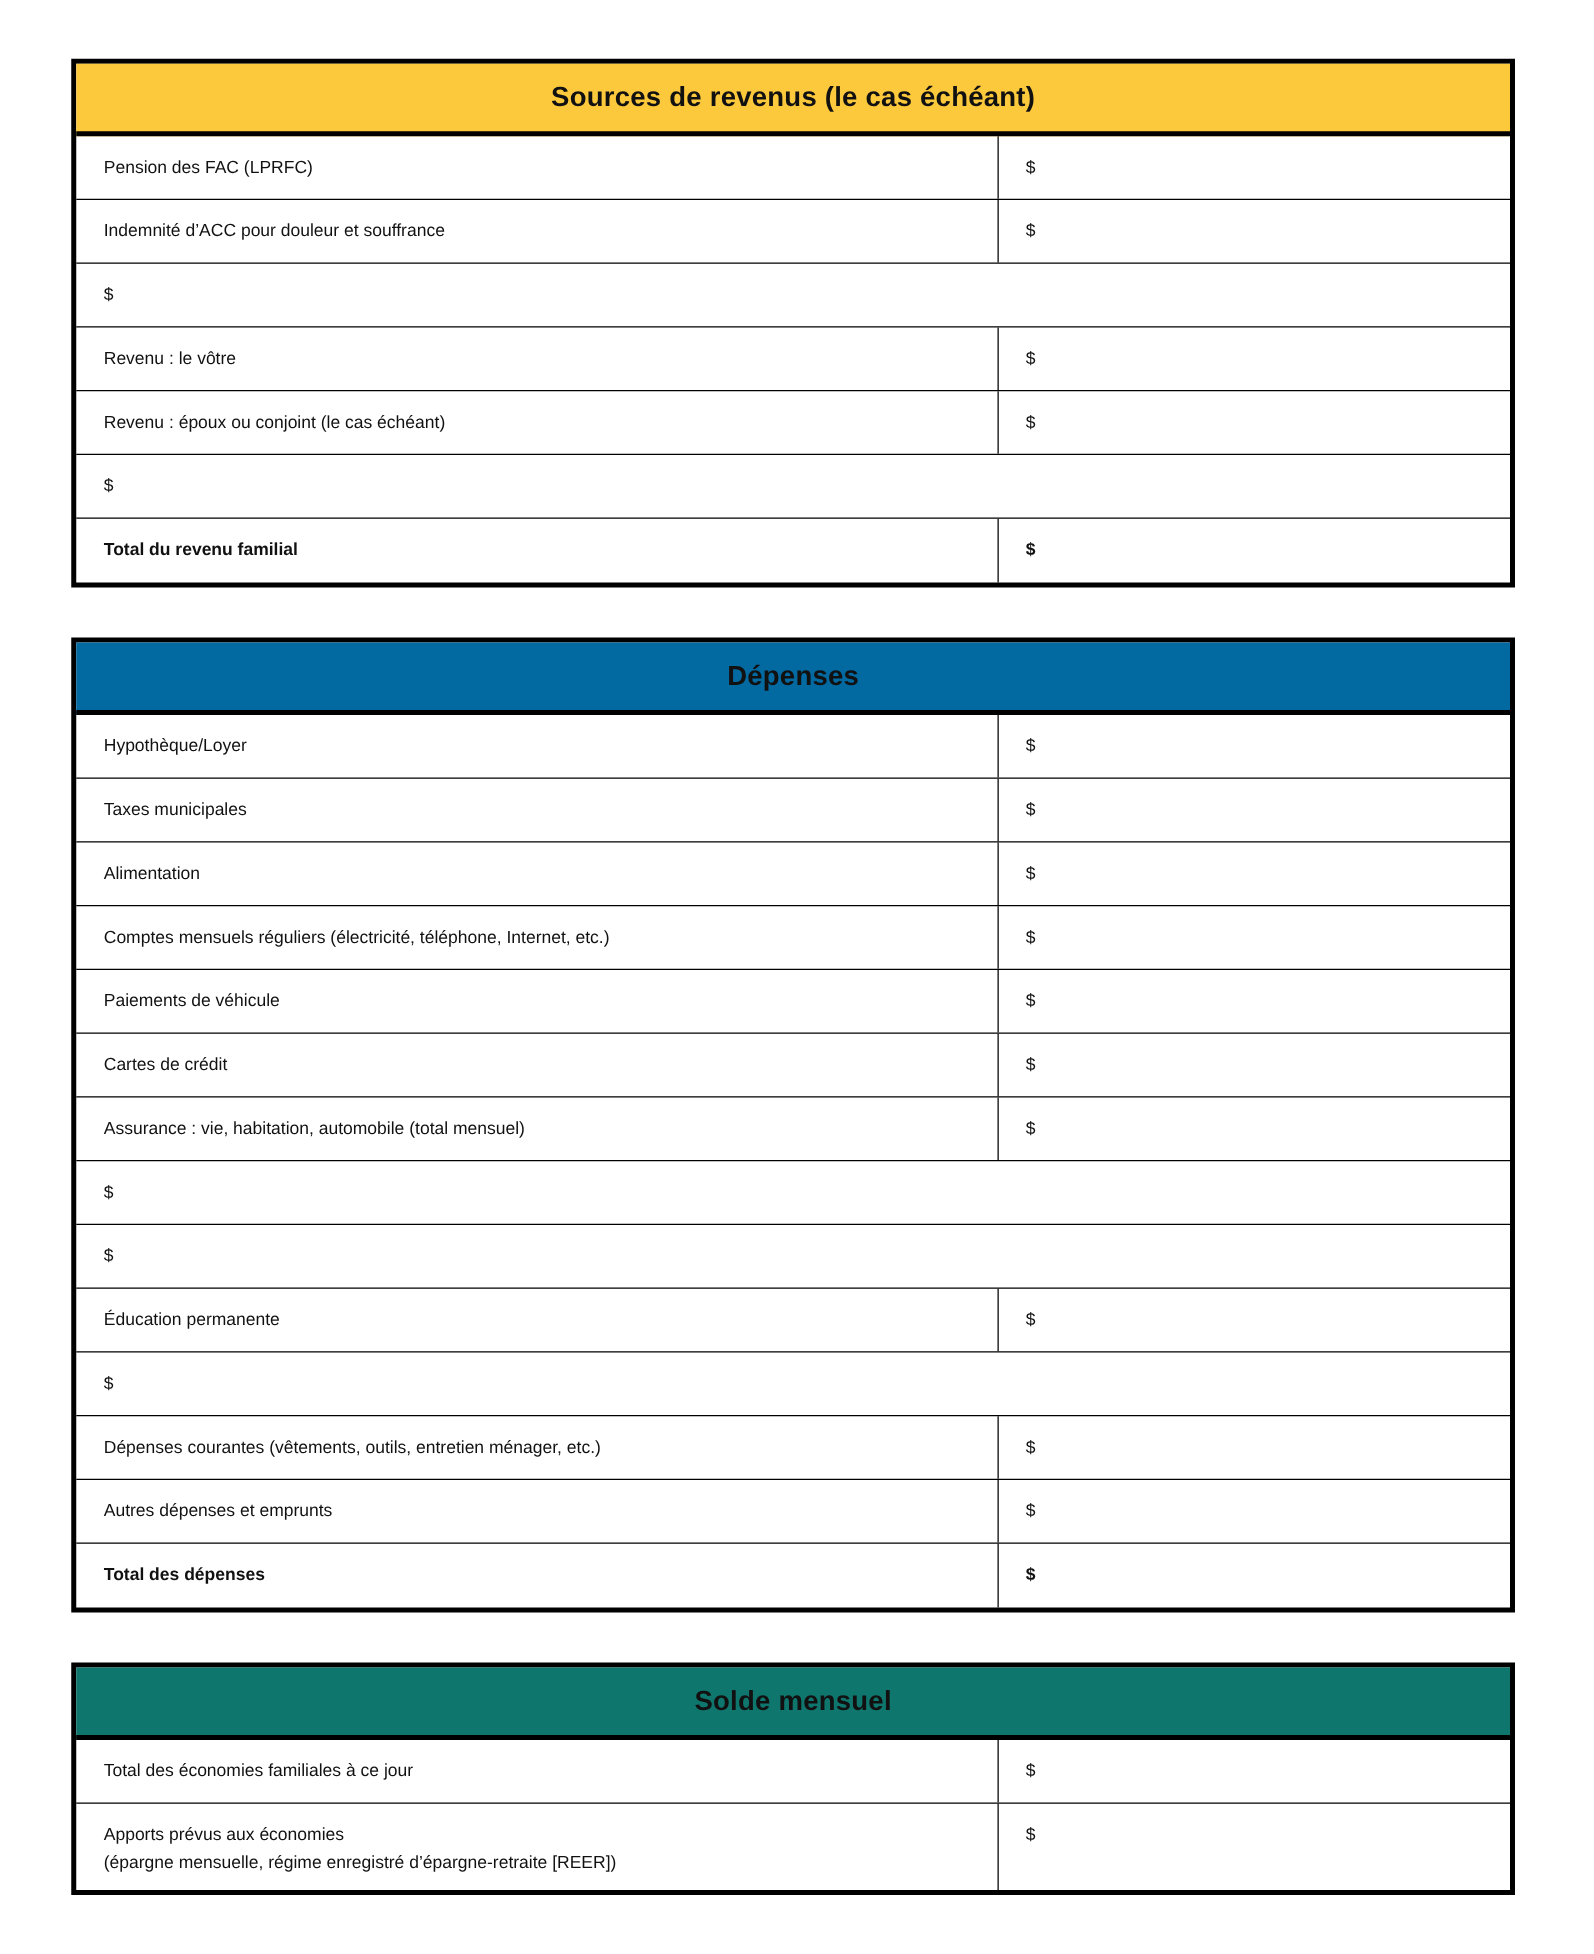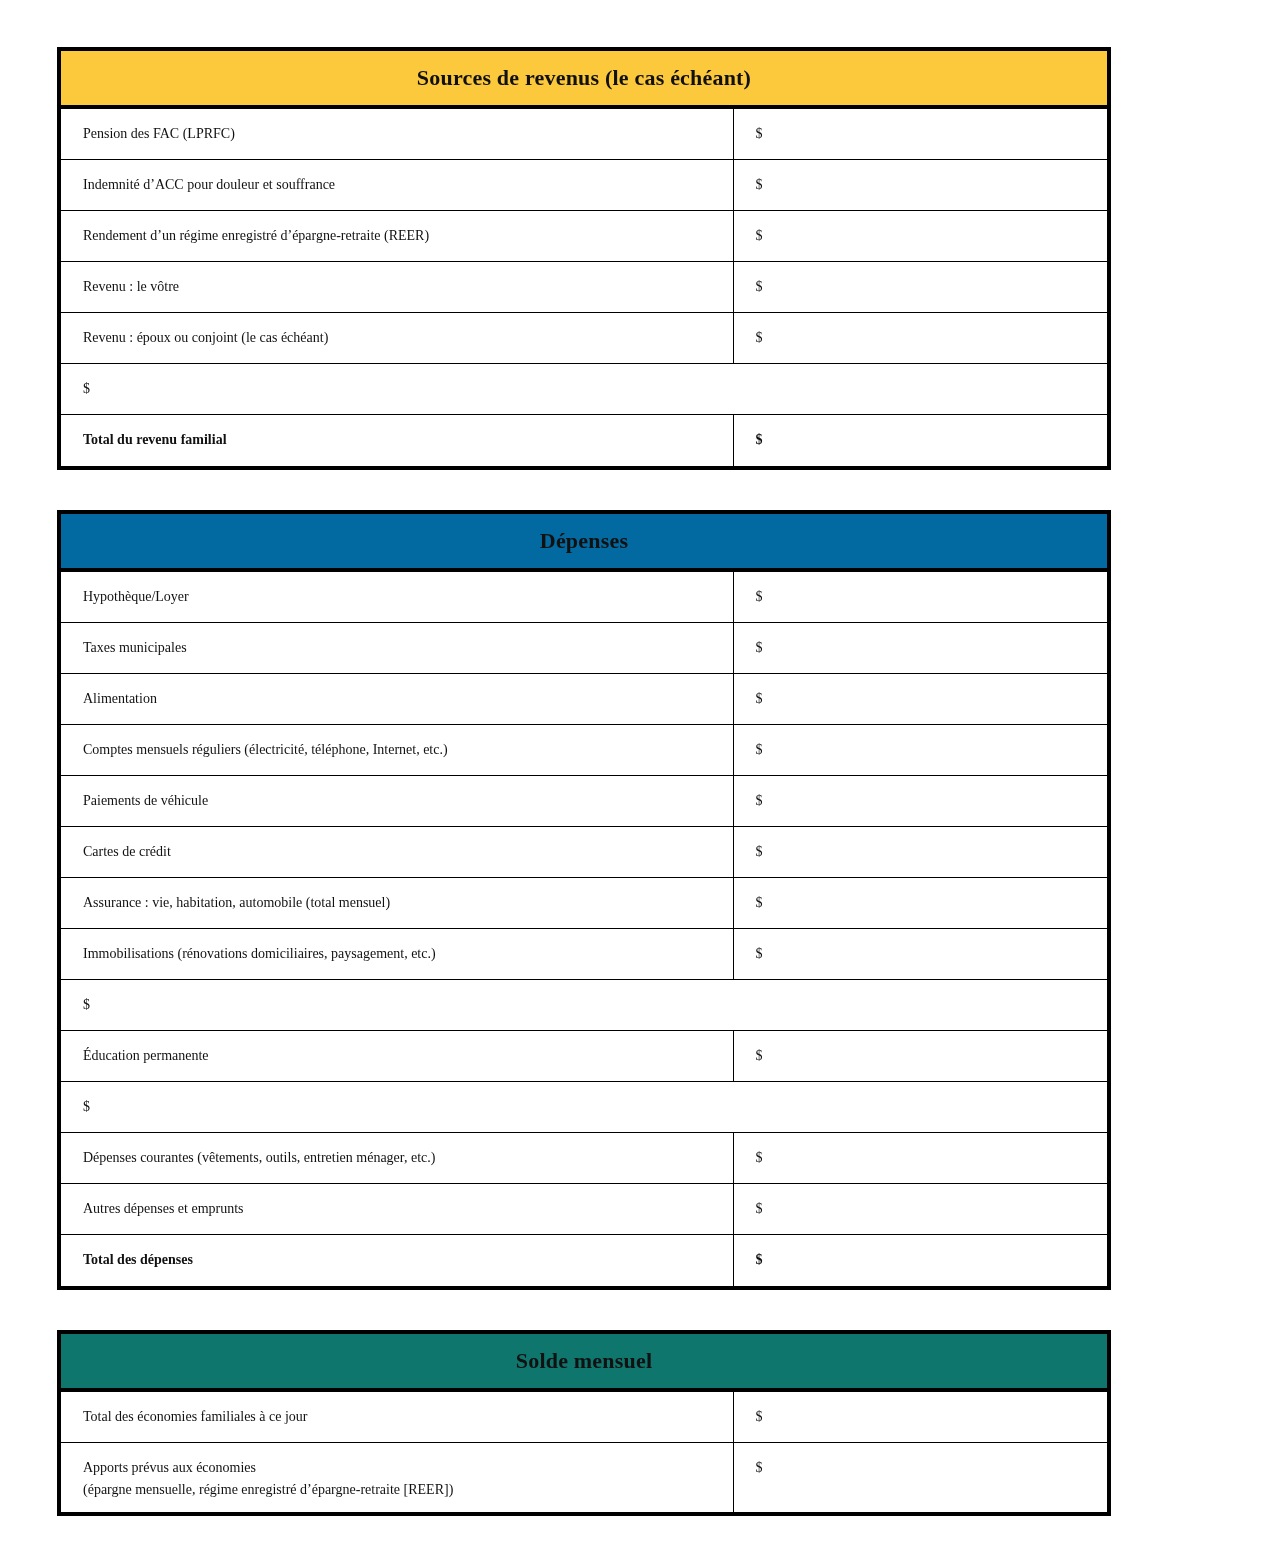--- a/index.html
+++ b/index.html
@@ -7,25 +7,24 @@
   body {
     width: 1275px;
     min-height: 1563px;
     font-family: "Liberation Sans", "DejaVu Sans", sans-serif;
     color: #111111;
   }
   .page {
     padding: 47px 0 40px 57px;
   }
   .budget-table {
-    width: 1054px;
+    width: 1155px;
     border: 4px solid #000000;
     background: #ffffff;
     margin-bottom: 40px;
-    font-family: Liberation Serif, serif;
   }
   .budget-table:last-child { margin-bottom: 0; }
   .table-header {
     height: 58px;
     border-bottom: 4px solid #000000;
     display: flex;
     align-items: center;
     justify-content: center;
     font-size: 22px;
     font-weight: bold;
@@ -70,21 +69,20 @@
   </div>
 
   <div class="row">
     <div class="cell label">Indemnité d’ACC pour douleur et souffrance</div>
     <div class="cell amount">
       <span class="dollar">$</span>
     </div>
   </div>
 
   <div class="row">
-    <div class="cell label">Rendement d’un régime enregistré d’épargne-retraite (REER)</div>
     <div class="cell amount">
       <span class="dollar">$</span>
     </div>
   </div>
 
   <div class="row">
     <div class="cell label">Revenu : le vôtre</div>
     <div class="cell amount">
       <span class="dollar">$</span>
     </div>
@@ -158,21 +156,20 @@
   </div>
 
   <div class="row">
     <div class="cell label">Assurance : vie, habitation, automobile (total mensuel)</div>
     <div class="cell amount">
       <span class="dollar">$</span>
     </div>
   </div>
 
   <div class="row">
-    <div class="cell label">Immobilisations (rénovations domiciliaires, paysagement, etc.)</div>
     <div class="cell amount">
       <span class="dollar">$</span>
     </div>
   </div>
 
   <div class="row">
     <div class="cell amount">
       <span class="dollar">$</span>
     </div>
   </div>

